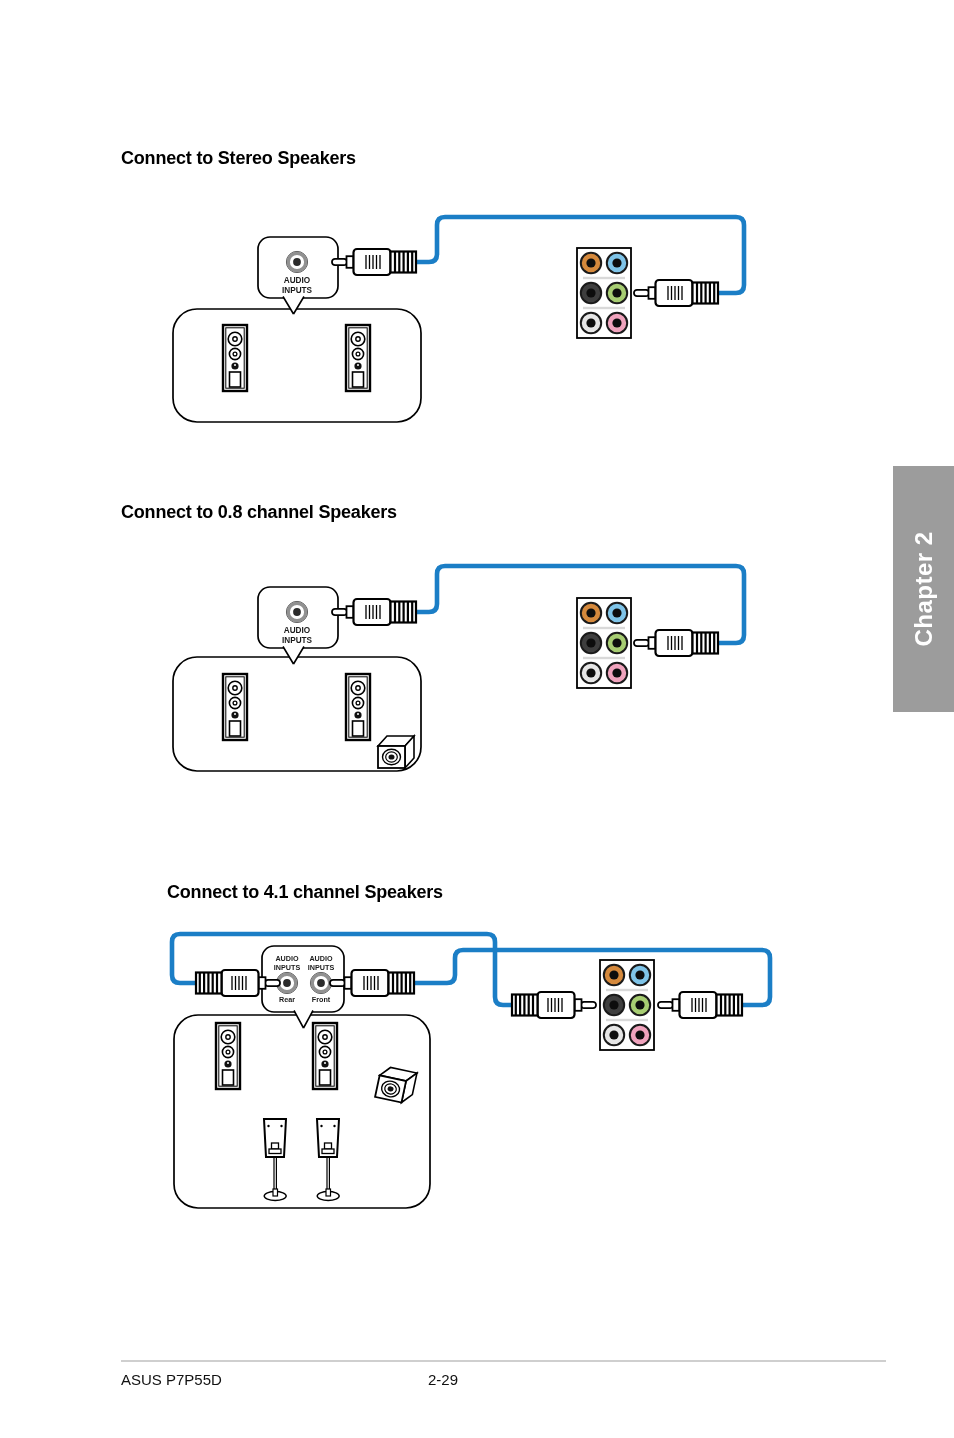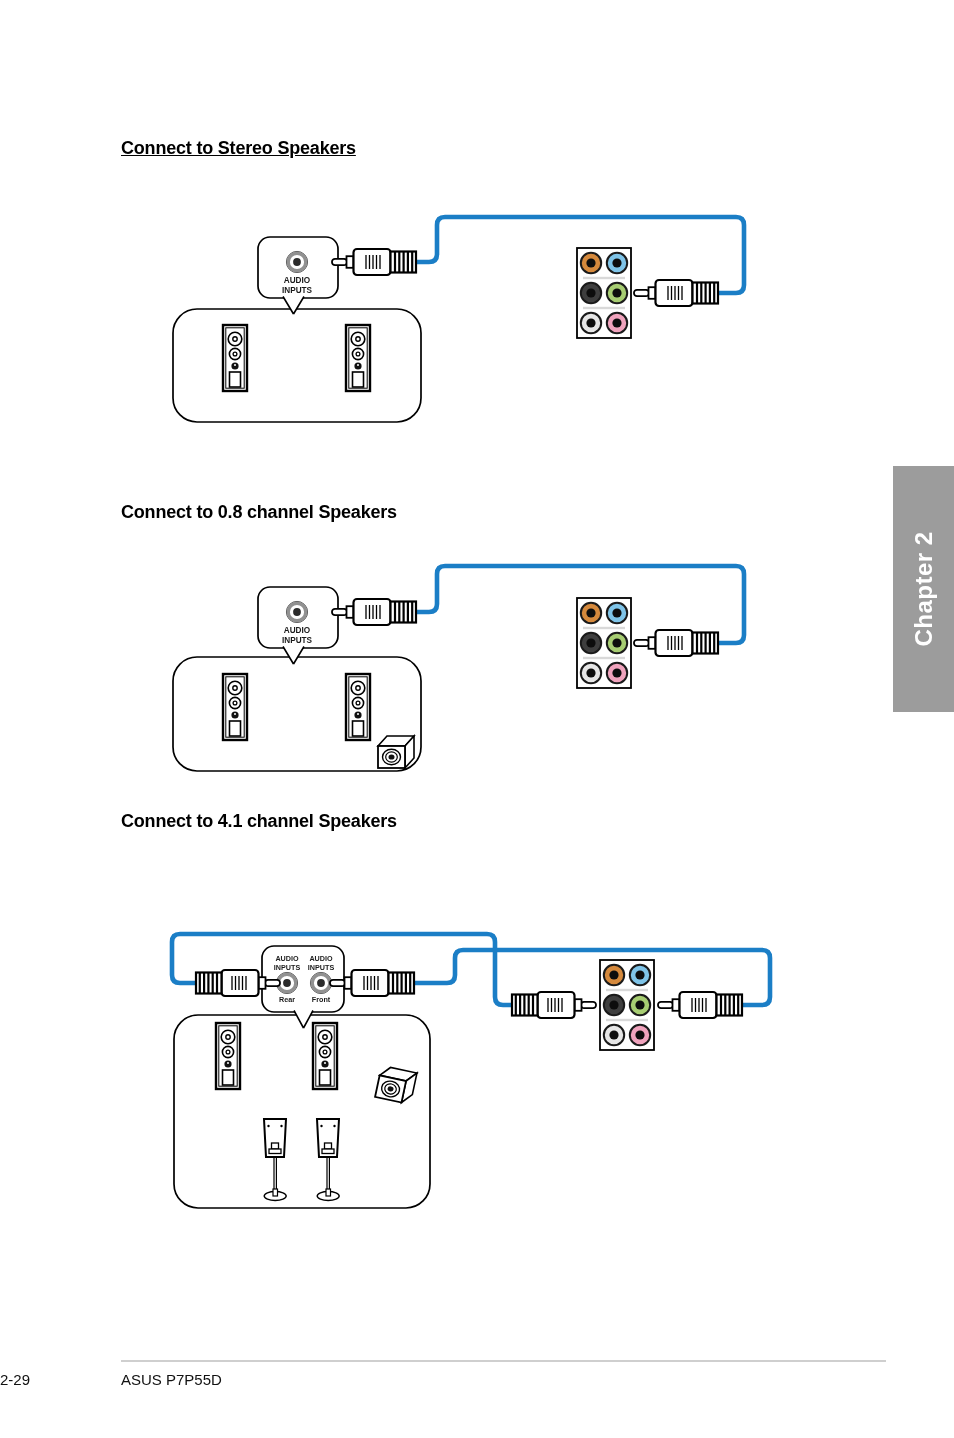--- a/index.html
+++ b/index.html
@@ -6,23 +6,23 @@
   body{
     width:954px;height:1438px;position:relative;overflow:hidden;
     background:#ffffff;
     font-family:"Liberation Sans", sans-serif;
   }
   .heading{
     position:absolute;left:121px;
     font-size:18px;font-weight:bold;color:#000;
     letter-spacing:-0.2px;white-space:nowrap;
   }
-  #heading-stereo{top:138px;text-decoration:underline;}
+  #heading-stereo{top:148px;}
   #heading-21{top:502px;}
-  #heading-41{top:811px;}
+  #heading-41{top:882px;margin-left:46px;}
   #diagram-canvas{position:absolute;left:0;top:0;}
   svg text{
     font-family:"Liberation Sans", sans-serif;
     font-weight:bold;fill:#1a1a1a;
   }
   .chapter-tab{
     position:absolute;left:893px;top:466px;width:61px;height:246px;
     background:#9C9C9C;
     display:flex;align-items:center;justify-content:center;
   }
@@ -31,21 +31,21 @@
     white-space:nowrap;color:#fff;font-weight:bold;font-size:24px;
     letter-spacing:0.5px;
   }
   .footer-line{
     position:absolute;left:121px;top:1360px;width:765px;height:2px;background:#CFCFCF;
   }
   .footer-left{
     position:absolute;left:121px;top:1371px;font-size:15px;color:#111;
   }
   .footer-right{
-    position:absolute;left:0;top:1371px;width:886px;text-align:left;
+    position:absolute;left:0;top:1371px;width:886px;text-align:center;
     font-size:15px;color:#111;
   }
 </style>
 </head>
 <body>
 
 <div class="heading" id="heading-stereo">Connect to Stereo Speakers</div>
 <div class="heading" id="heading-21">Connect to 0.8 channel Speakers</div>
 <div class="heading" id="heading-41">Connect to 4.1 channel Speakers</div>
 

